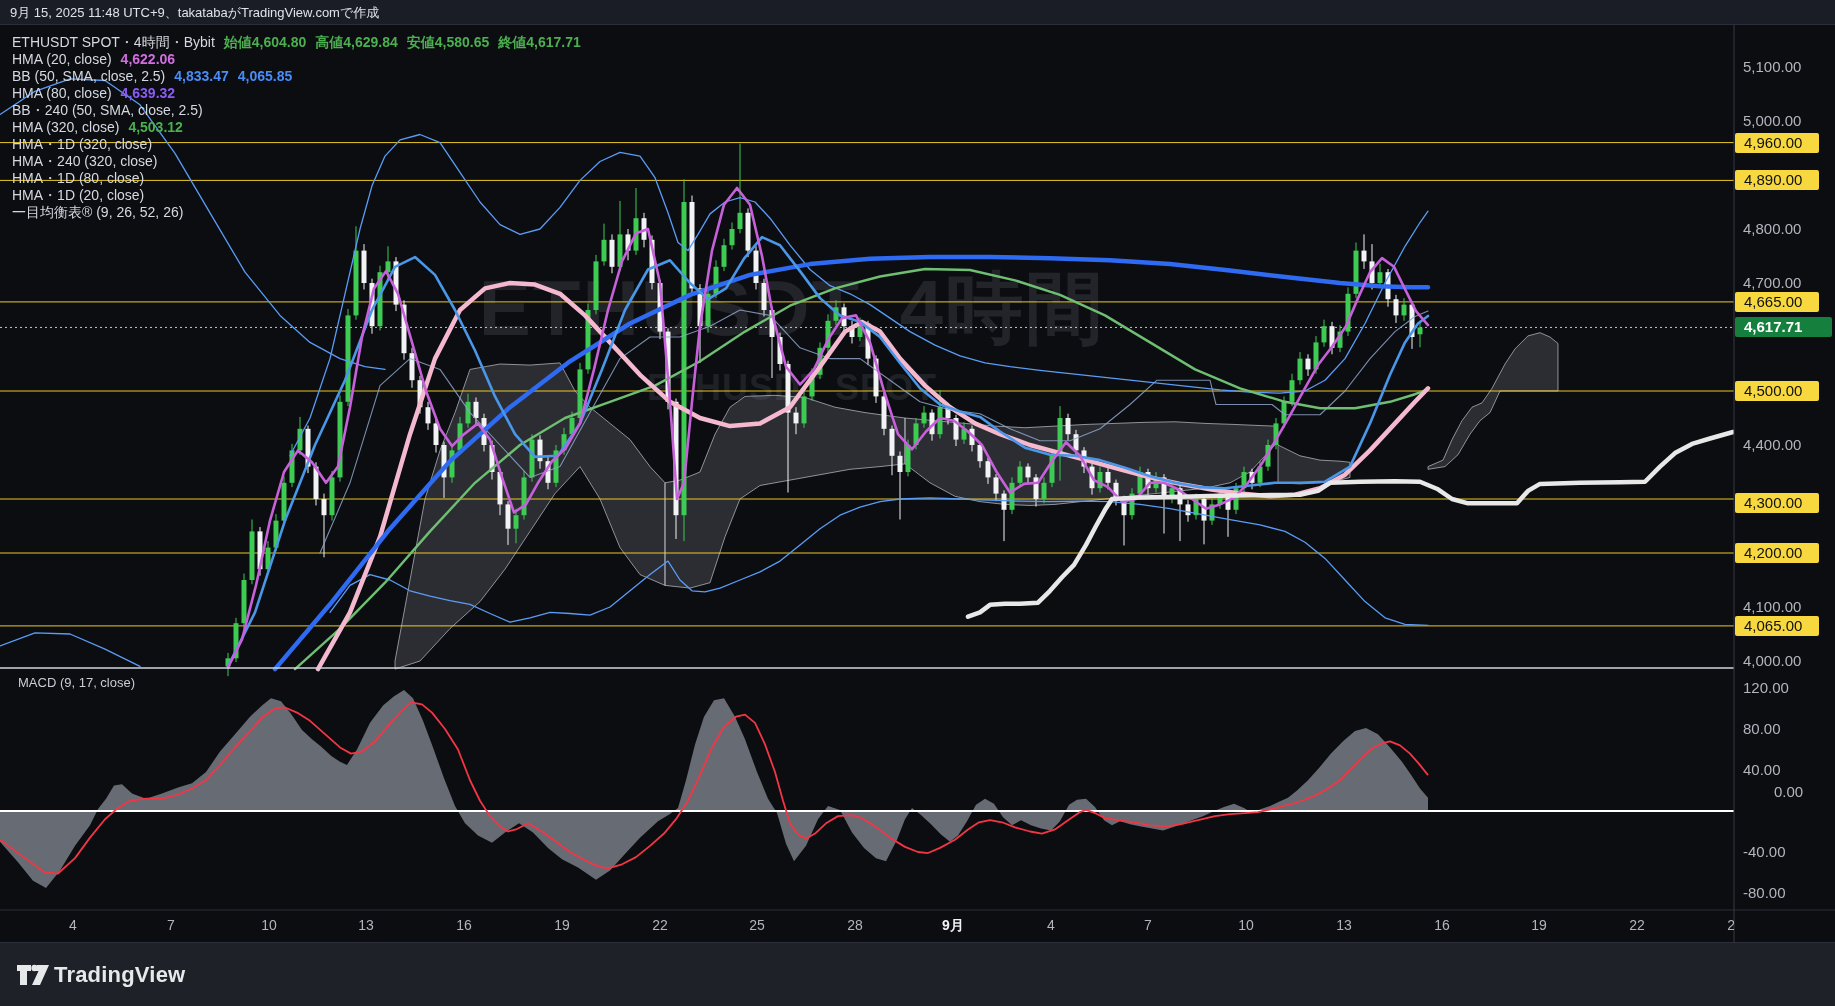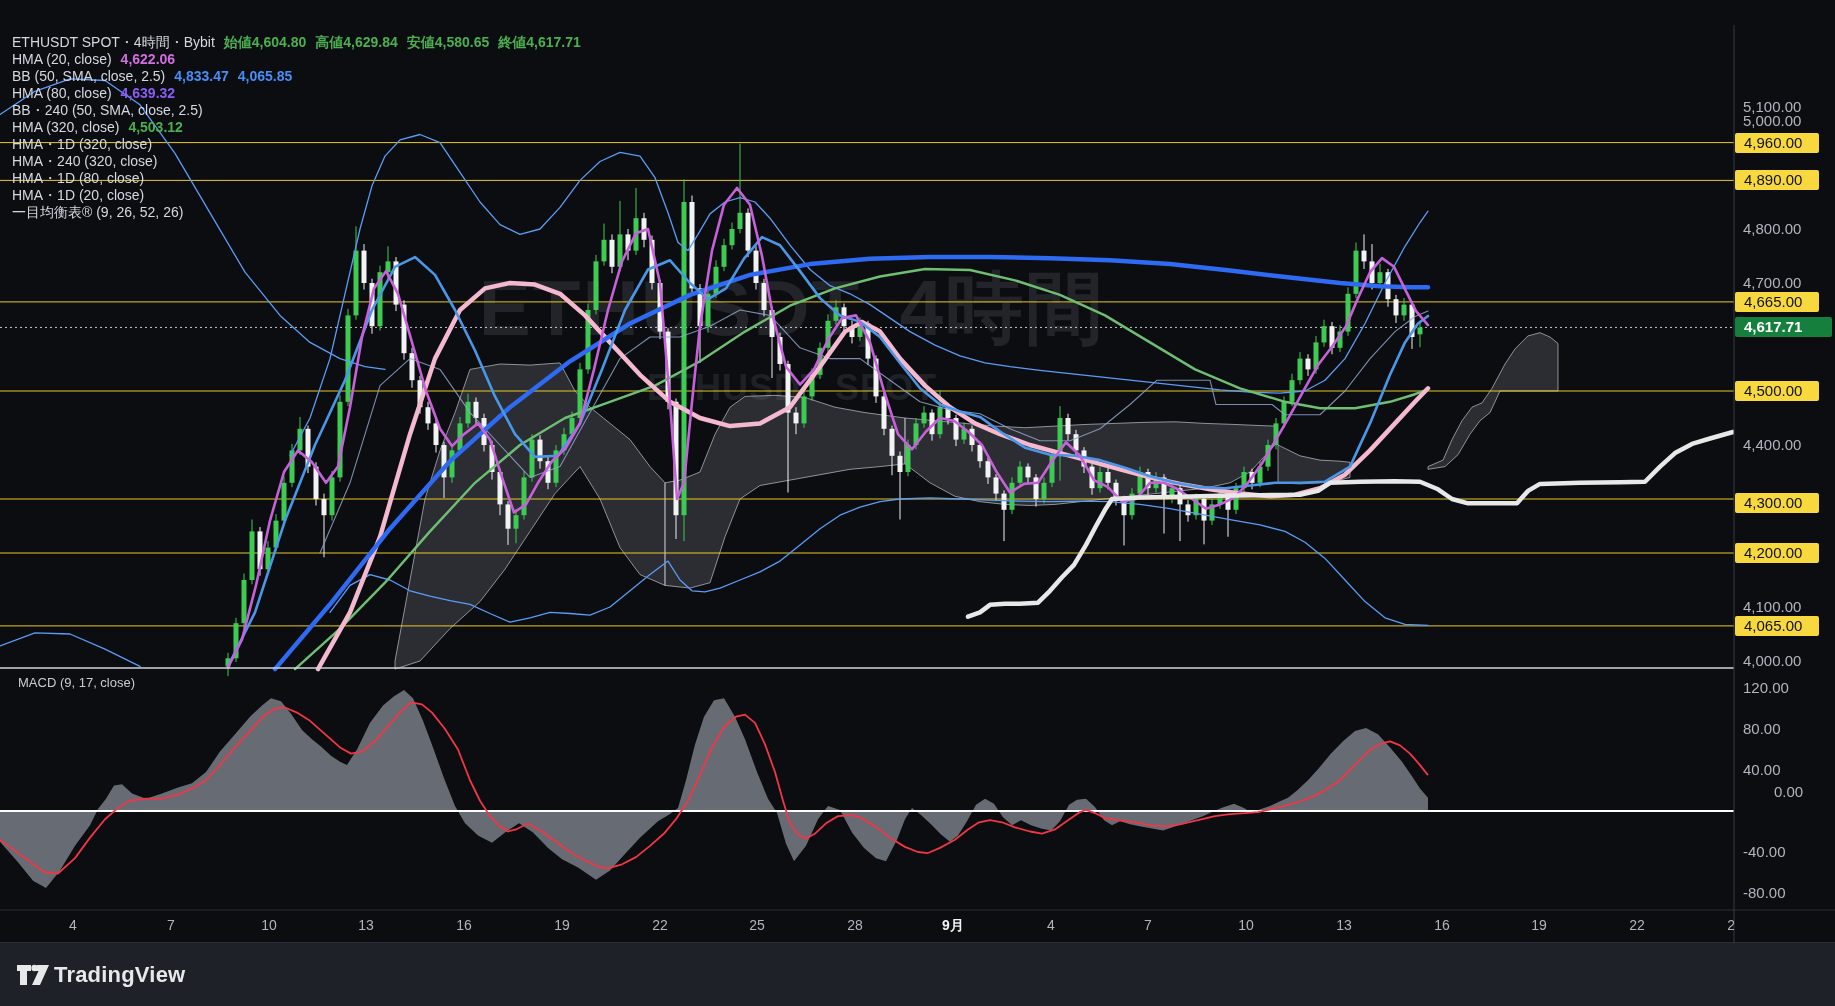--- a/index.html
+++ b/index.html
@@ -32,20 +32,23 @@
   .ttick.bold{color:#f2f3f5;font-weight:bold;}
   
   #footer{position:absolute;left:0;top:943px;width:1835px;height:63px;background:#1e2128;}
   #brand{position:absolute;left:16px;top:17px;display:flex;align-items:center;}
   #brand-text{color:#e7e8ea;font-size:22px;font-weight:bold;margin-left:2px;letter-spacing:0.2px;}
 </style>
 </head>
 <body>
 
 <div id="app">
+  <div id="topbar">
+    <span>9月 15, 2025 11:48 UTC+9、takatabaがTradingView.comで作成</span>
+  </div>
 
   <div id="chart-root">
     <div id="watermark">
       <div id="wm1">ETHUSDT, 4時間</div>
       <div id="wm2">ETHUSDT SPOT</div>
     </div>
     <svg id="chart-svg" width="1835" height="918">
         <defs>
           <clipPath id="pane">
             <rect x="0" y="0" width="1734" height="918"></rect>
@@ -393,21 +396,21 @@
         <div class="leg-row" style="top: 77px;"><span>BB・240 (50, SMA, close, 2.5)</span></div>
         <div class="leg-row" style="top: 94px;"><span>HMA (320, close)</span><span class="leg-val" style="color: rgb(76, 175, 80);">4,503.12</span></div>
         <div class="leg-row" style="top: 111px;"><span>HMA・1D (320, close)</span></div>
         <div class="leg-row" style="top: 128px;"><span>HMA・240 (320, close)</span></div>
         <div class="leg-row" style="top: 145px;"><span>HMA・1D (80, close)</span></div>
         <div class="leg-row" style="top: 162px;"><span>HMA・1D (20, close)</span></div>
         <div class="leg-row" style="top: 179px;"><span>一目均衡表® (9, 26, 52, 26)</span></div>
       </div>
     <div id="macd-label">MACD (9, 17, close)</div>
     <div id="price-axis">
-        <div class="tick" style="top: 32px; margin-top: 40px;">5,100.00</div>
+        <div class="tick" style="top: 32px;">5,100.00</div>
         <div class="tick" style="top: 86px;">5,000.00</div>
         <div class="tick" style="top: 194px;">4,800.00</div>
         <div class="tick" style="top: 248px;">4,700.00</div>
         <div class="tick" style="top: 410px;">4,400.00</div>
         <div class="tick" style="top: 572px;">4,100.00</div>
         <div class="tick" style="top: 626px;">4,000.00</div>
         <div class="tick yellow" style="top: 107.6px;">4,960.00</div>
         <div class="tick yellow" style="top: 145.4px;">4,890.00</div>
         <div class="tick yellow" style="top: 266.9px;">4,665.00</div>
         <div class="tick yellow" style="top: 356px;">4,500.00</div>

